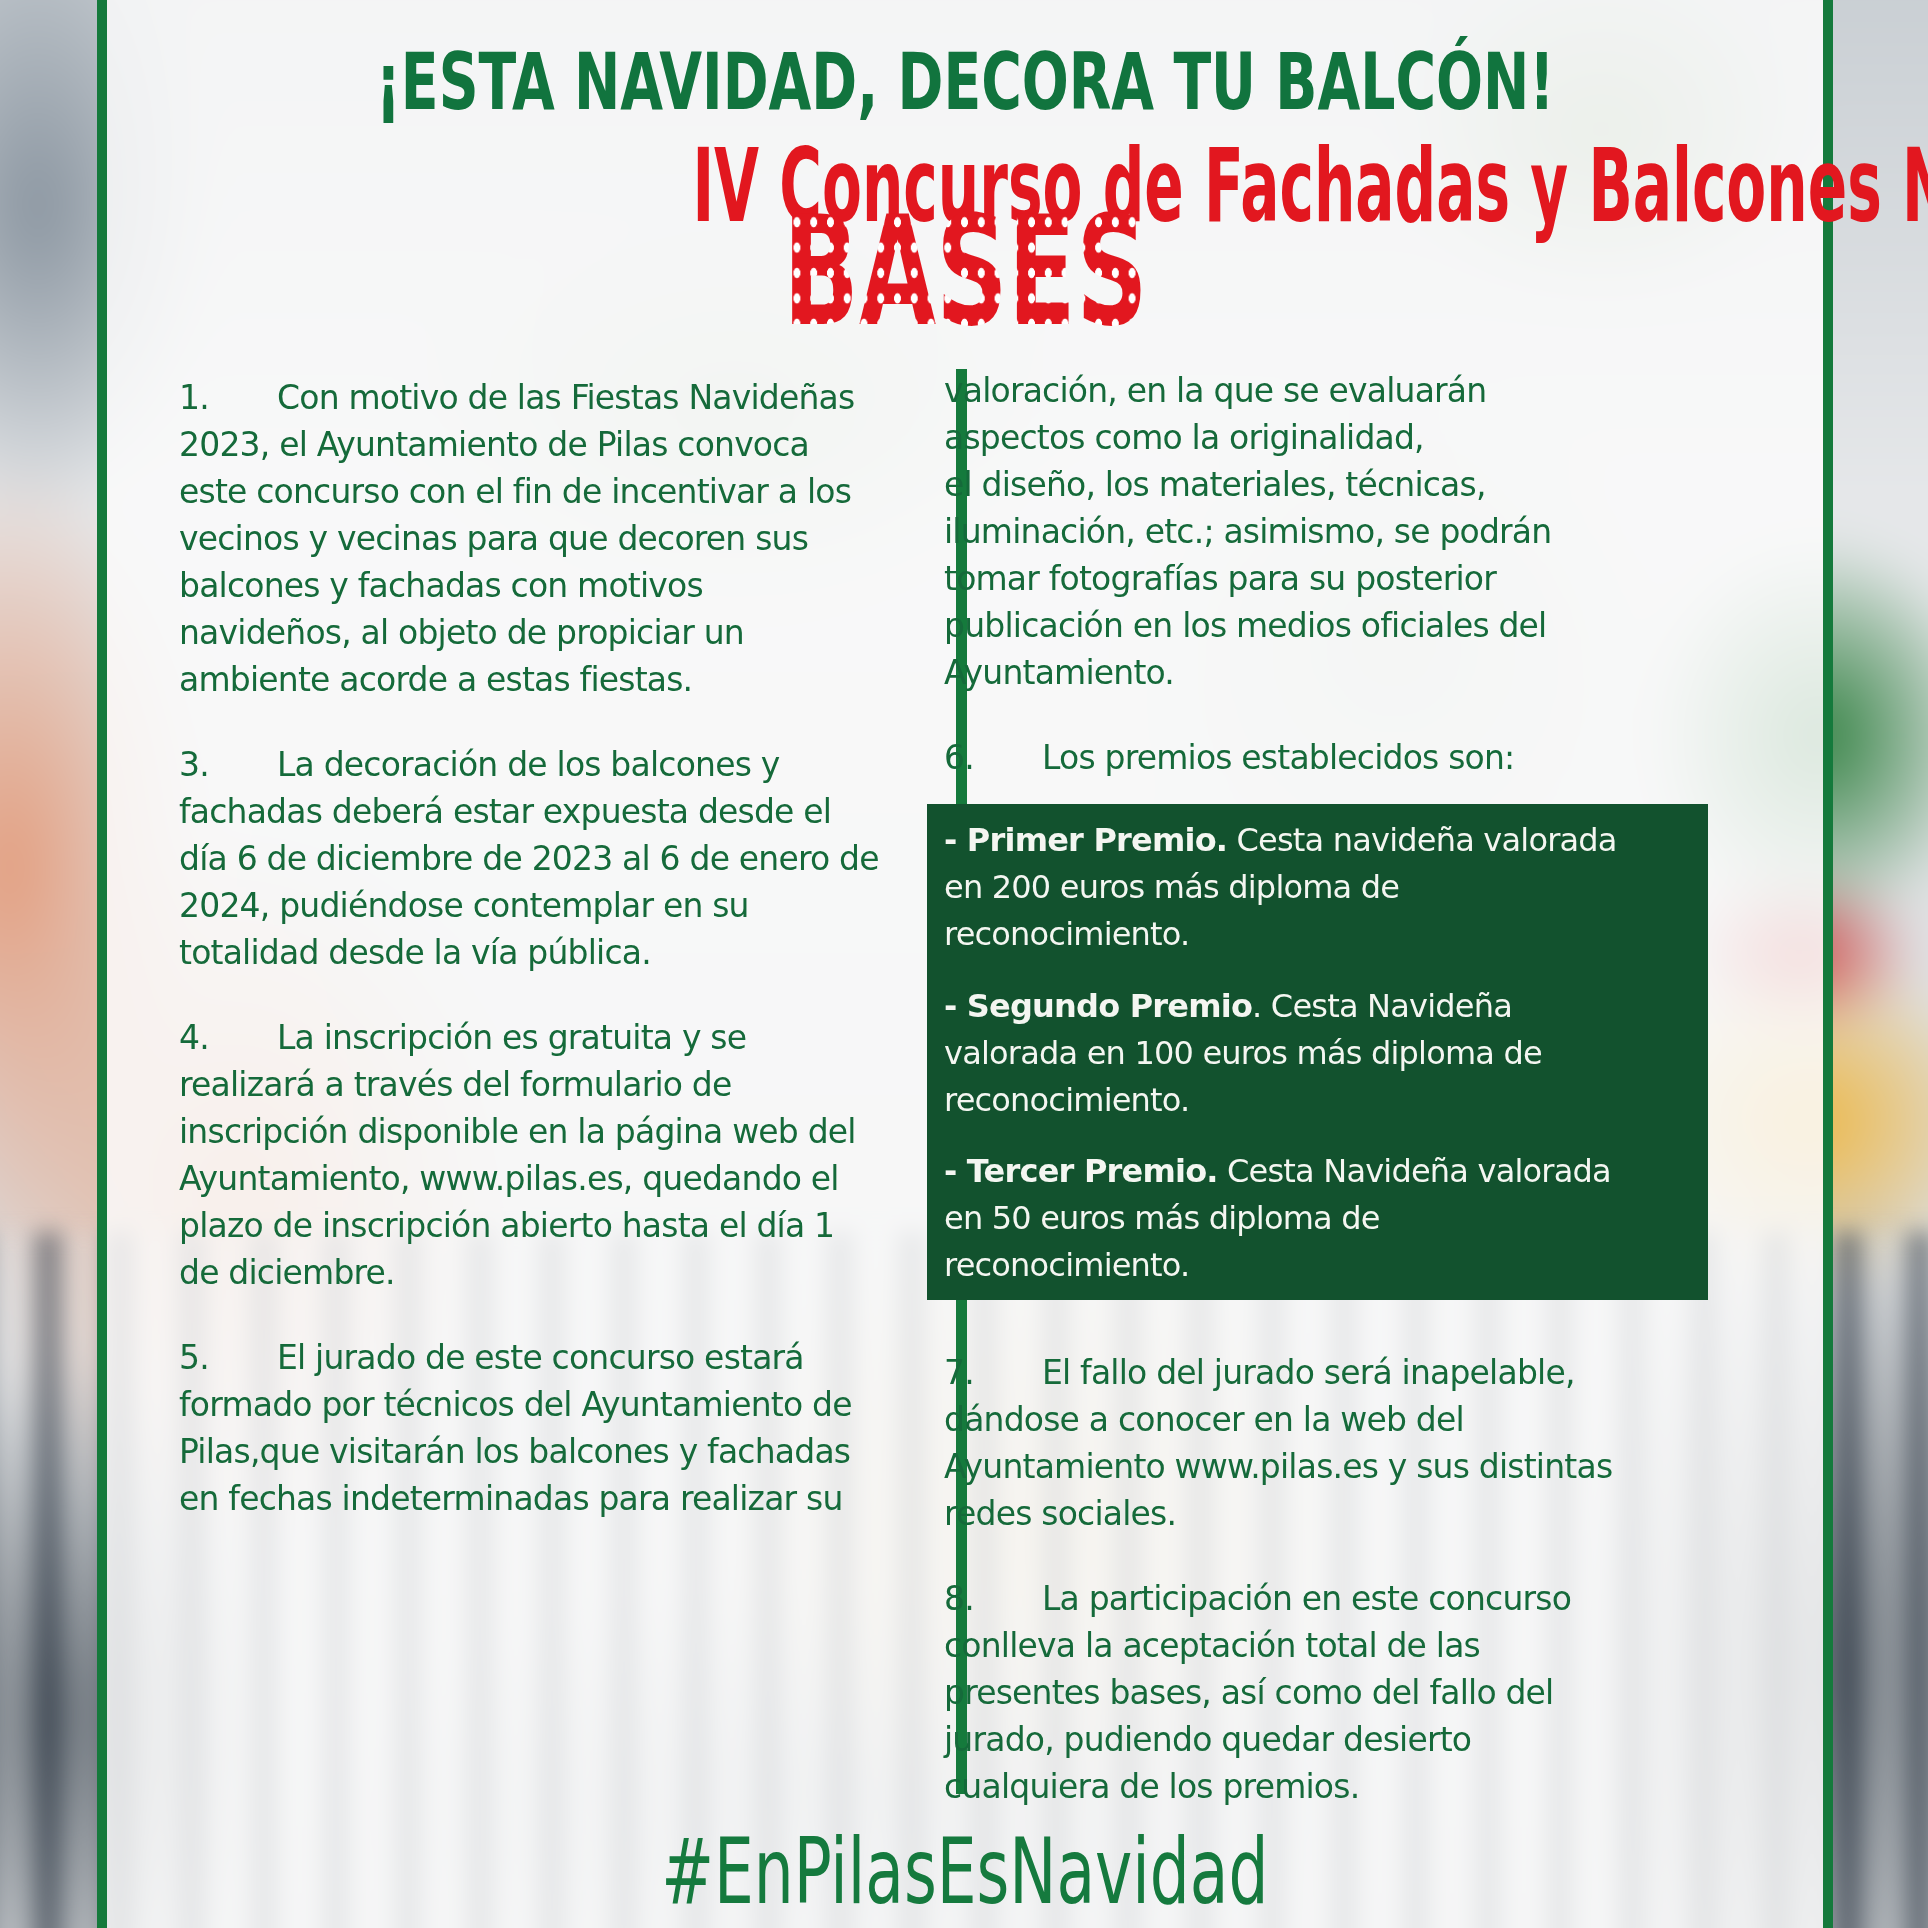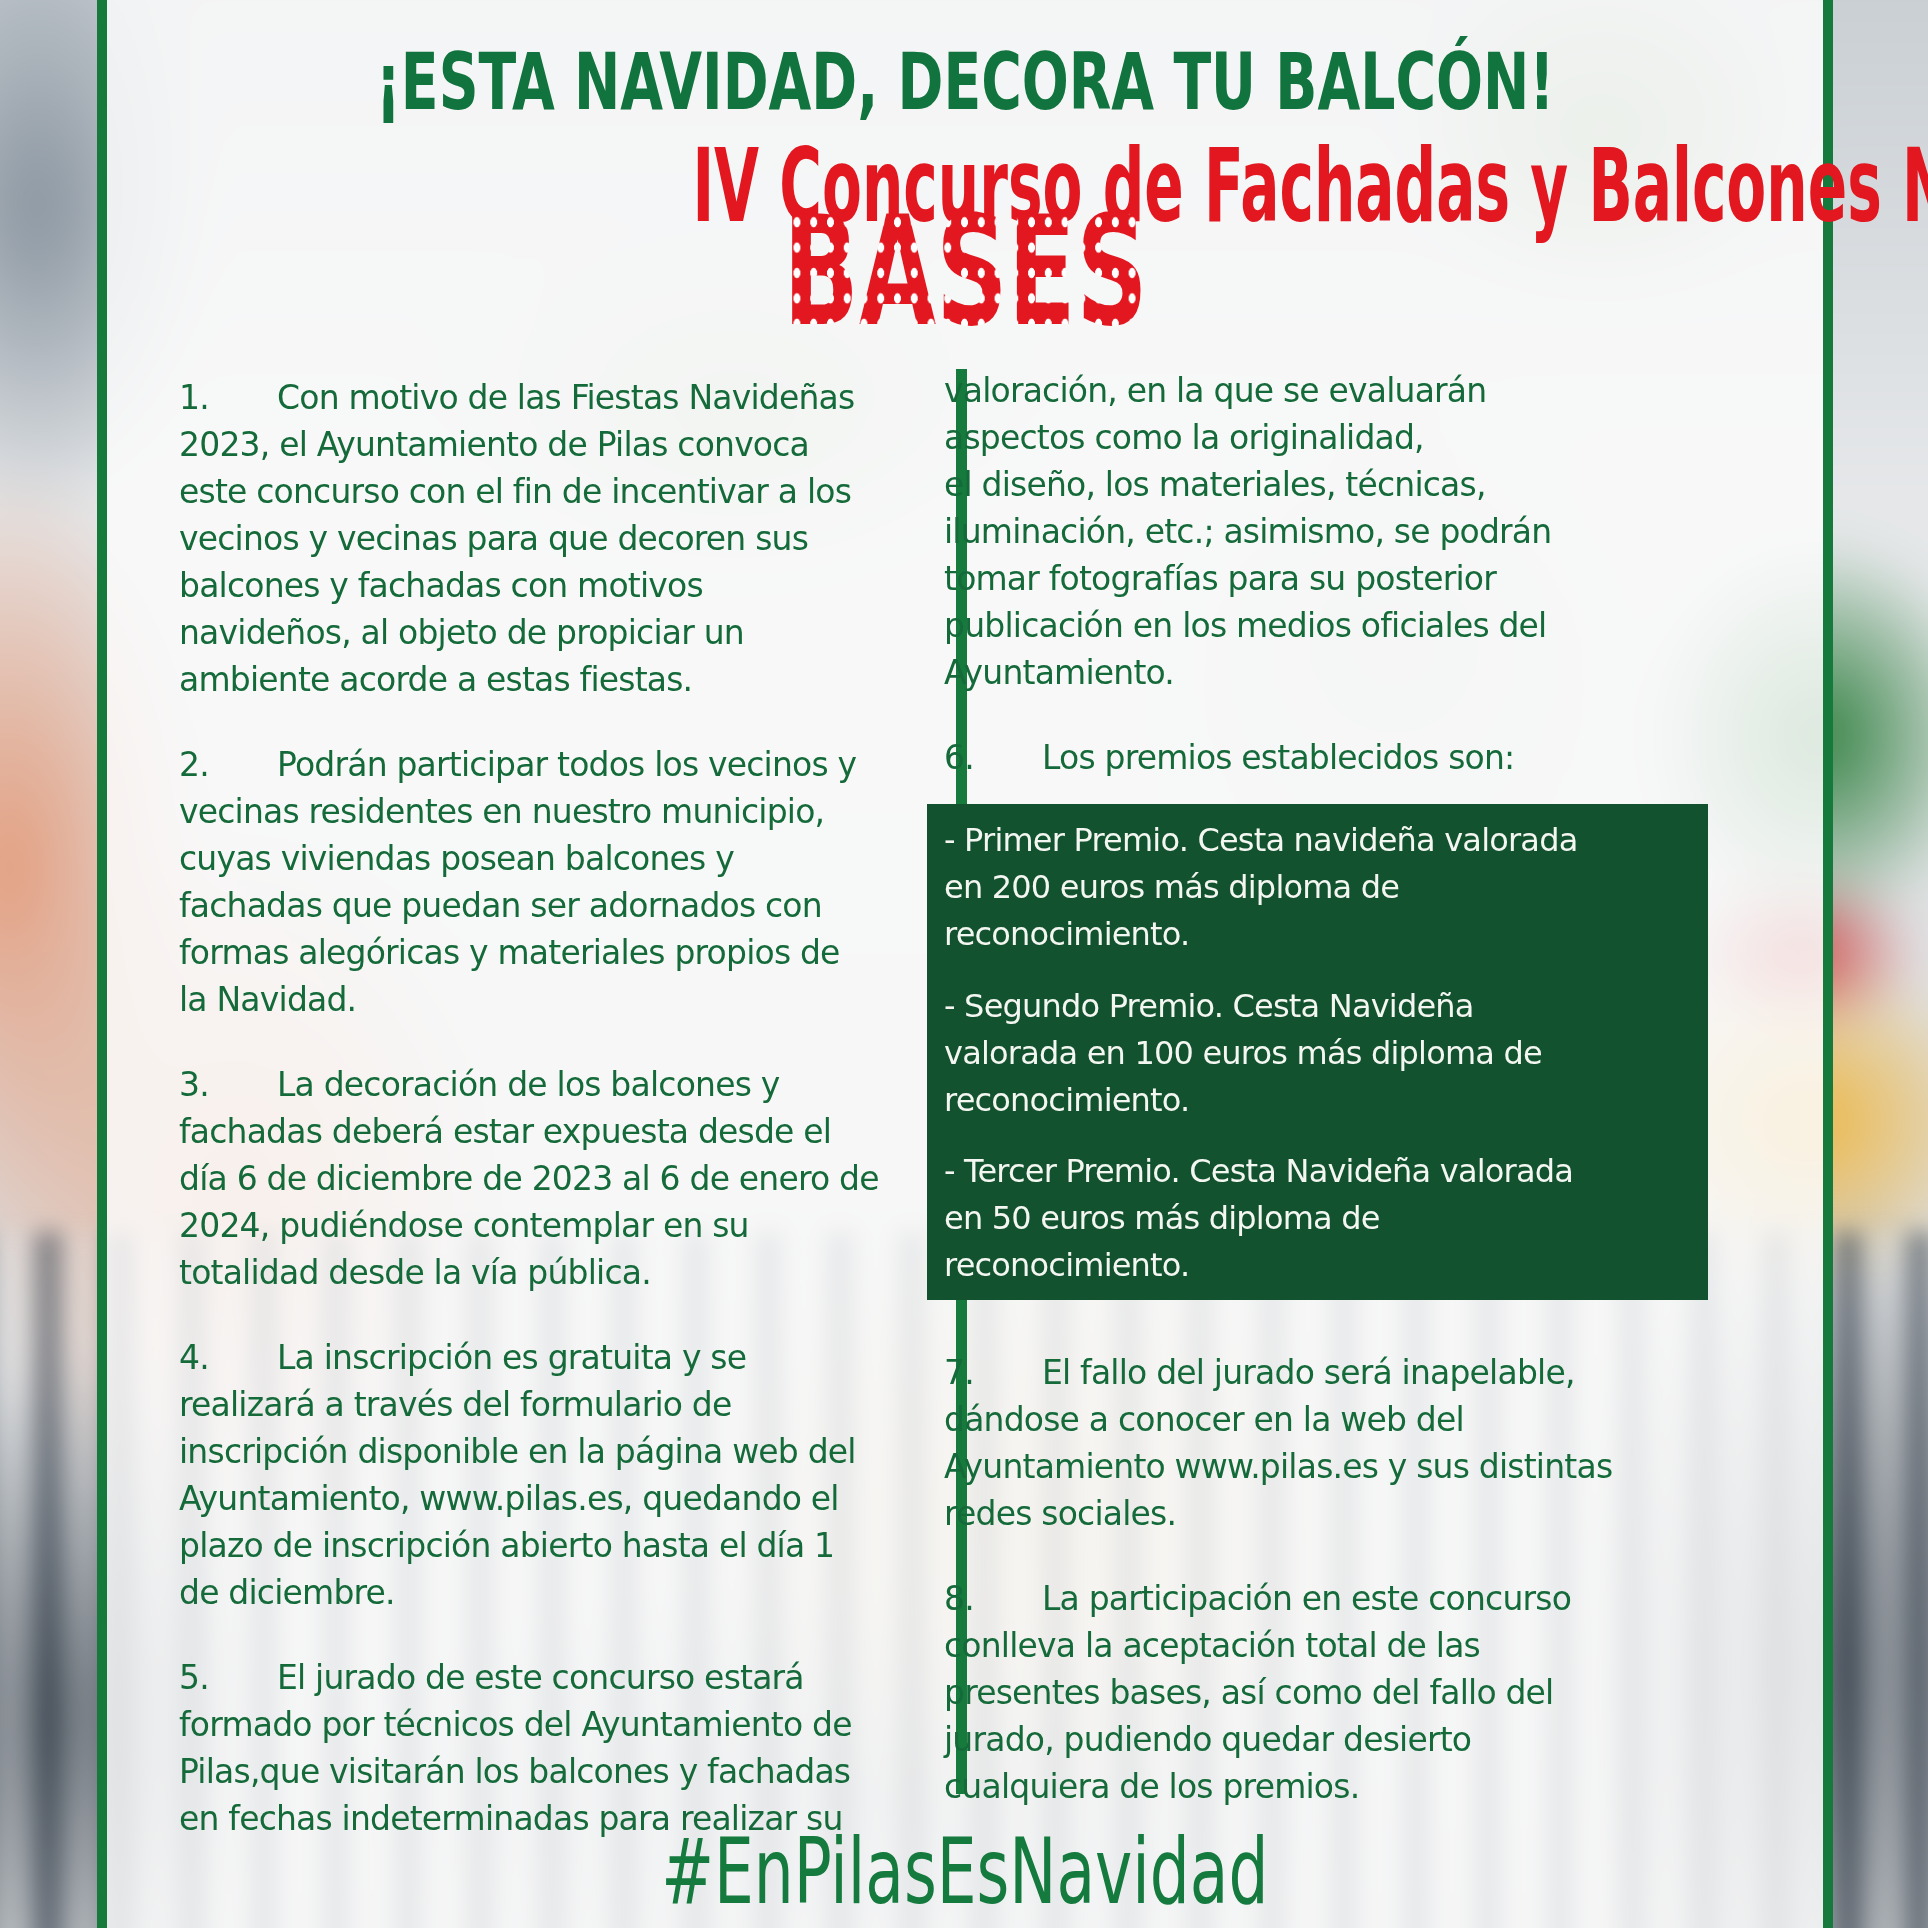--- a/index.html
+++ b/index.html
@@ -59,21 +59,21 @@
   .para{margin:0 0 38px 0;font-size:33px;line-height:47px;font-weight:400;
         letter-spacing:-0.8px;color:var(--green-text);}
   .num{display:inline-block;min-width:98px;}
   .body-text{white-space:pre-line;}
   .para-tight{margin-bottom:23px;}
   .prize-box{margin:0 0 49px -17px;width:781px;box-sizing:border-box;
              background:var(--box-bg);padding:13px 15px 11.3px 17px;}
   .prize{margin:0 0 24.5px 0;font-size:32px;line-height:47px;letter-spacing:-0.8px;
          color:var(--box-text);white-space:pre-line;}
   .prize:last-child{margin-bottom:0;}
-  .prize-label{font-weight:normal;}
+  .prize-label{font-weight:bold;}
   .hashtag-line{top:1820px;line-height:104px;font-size:90px;font-weight:normal;color:var(--hashtag-green);}
   .sq-tag{transform:scaleX(.70);}
 </style>
 </head>
 <body>
 
 <div class="stage">
   <div class="photo"></div>
   <div class="fence"></div>
   <div class="overlay"></div>
@@ -97,26 +97,20 @@
     <div class="divider"></div>
 
     <div class="col col-left">
       <p class="para"><span class="num">1.</span><span class="body-text">Con motivo de las Fiestas Navideñas
 2023, el Ayuntamiento de Pilas convoca
 este concurso con el fin de incentivar a los
 vecinos y vecinas para que decoren sus
 balcones y fachadas con motivos
 navideños, al objeto de propiciar un
 ambiente acorde a estas fiestas.</span></p>
-      <p class="para"><span class="num">2.</span><span class="body-text">Podrán participar todos los vecinos y
-vecinas residentes en nuestro municipio,
-cuyas viviendas posean balcones y
-fachadas que puedan ser adornados con
-formas alegóricas y materiales propios de
-la Navidad.</span></p>
       <p class="para"><span class="num">3.</span><span class="body-text">La decoración de los balcones y
 fachadas deberá estar expuesta desde el
 día 6 de diciembre de 2023 al 6 de enero de
 2024, pudiéndose contemplar en su
 totalidad desde la vía pública.</span></p>
       <p class="para"><span class="num">4.</span><span class="body-text">La inscripción es gratuita y se
 realizará a través del formulario de
 inscripción disponible en la página web del
 Ayuntamiento, www.pilas.es, quedando el
 plazo de inscripción abierto hasta el día 1

